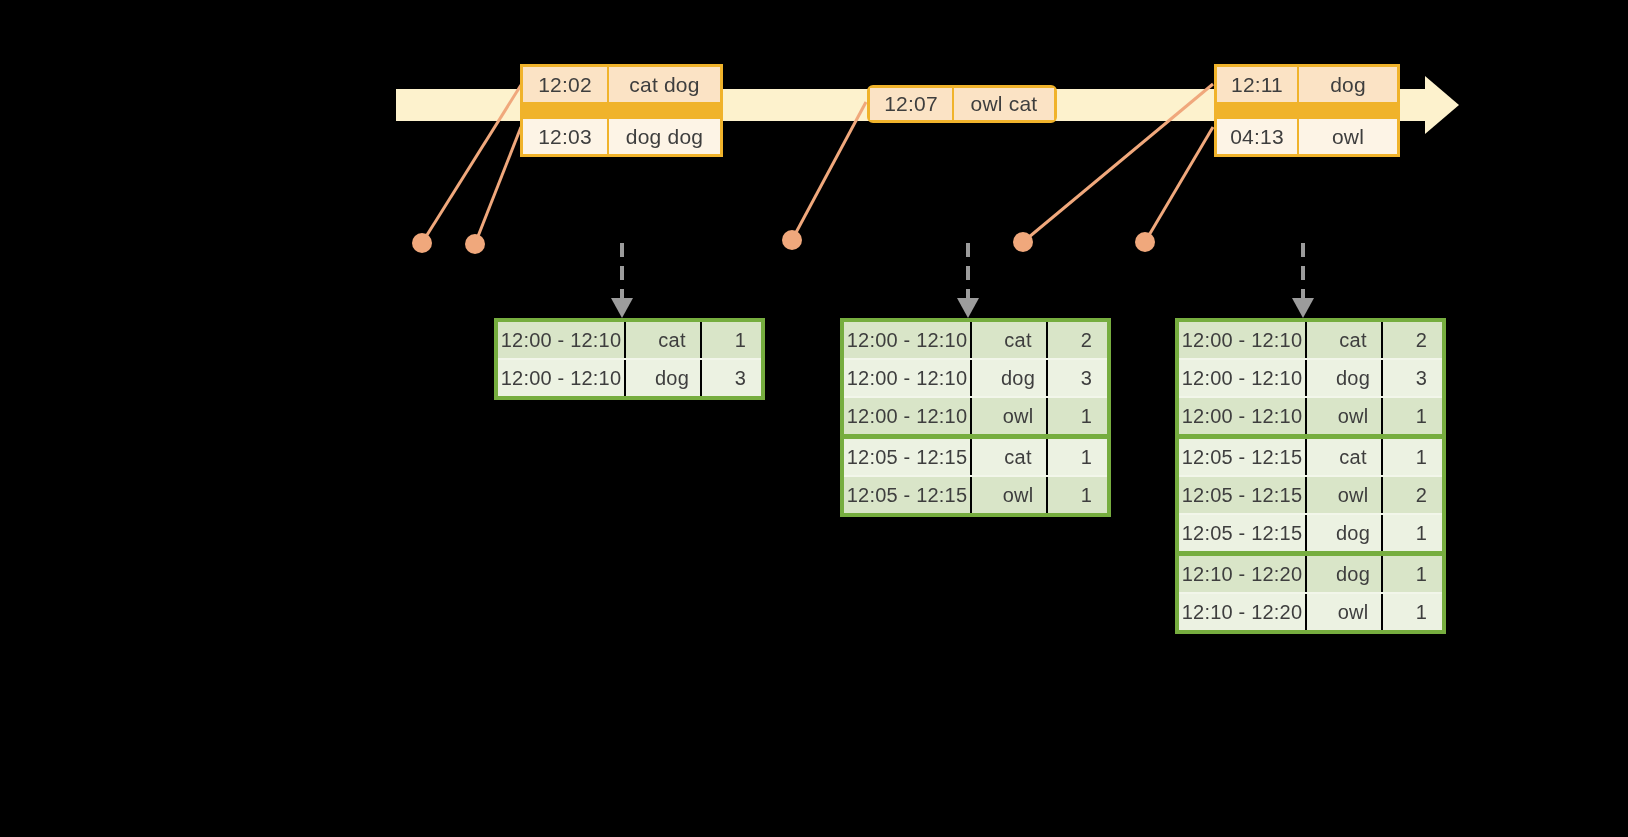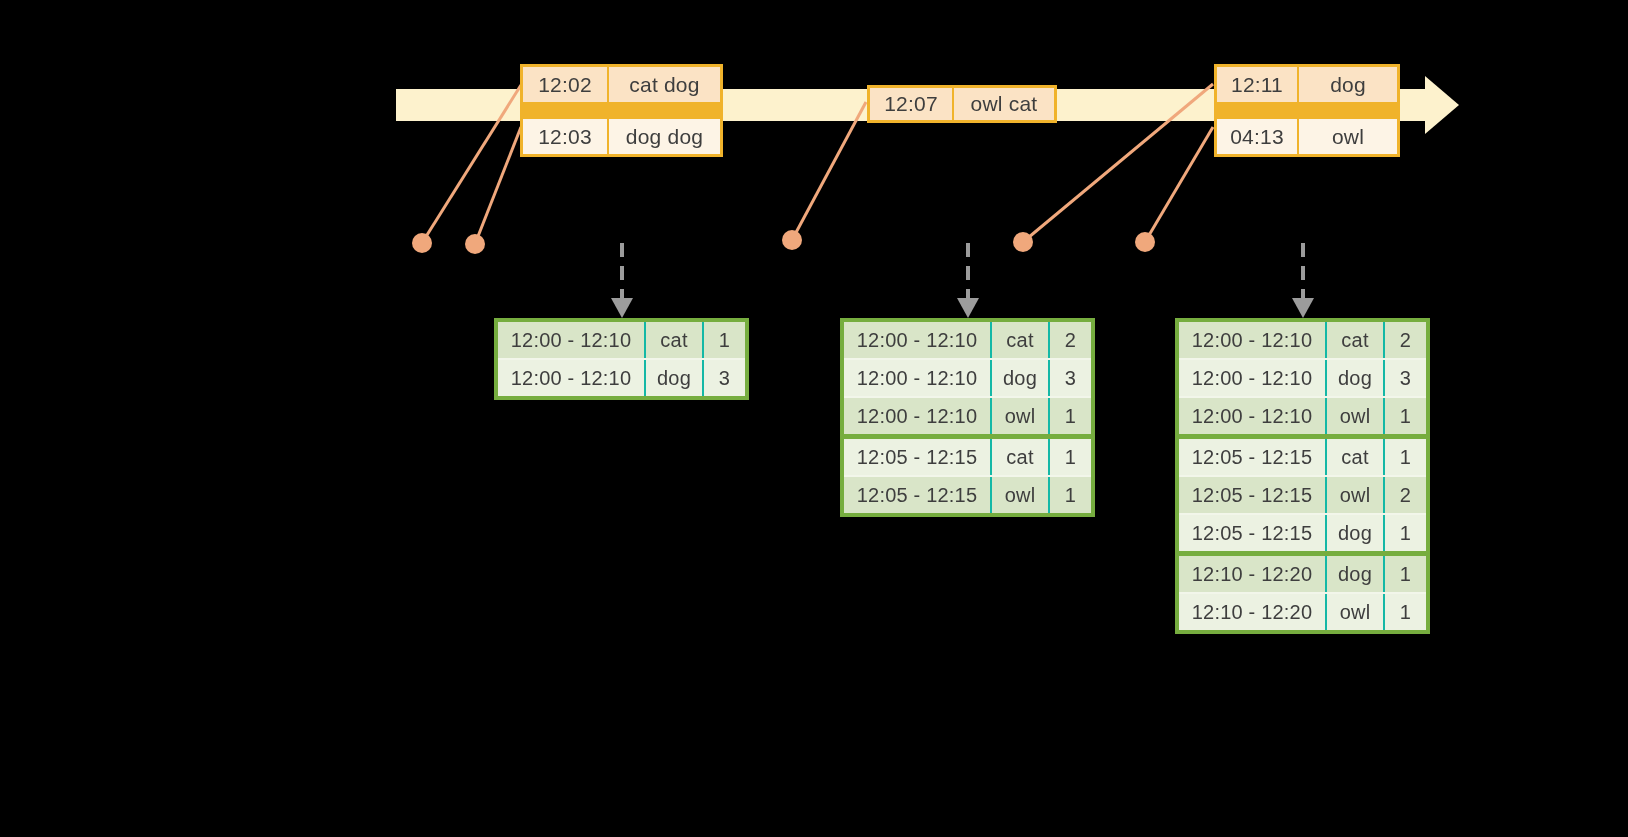--- a/index.html
+++ b/index.html
@@ -19,35 +19,35 @@
   .etable { border:3px solid #f0b32b; background:#f0b32b; }
   .etable .trow { height:35px; }
   .etable .trow + .trow { border-top:2px solid #f0b32b;margin-top:15px; }
   .etable .tcell { font-size:21px; }
   .etable .tcell + .tcell { border-left:2px solid #f0b32b; }
   .etable .trow:nth-child(odd)  { background:#fbe3c5; }
   .etable .trow:nth-child(even) { background:#fdf4e6; }
 
   #e1 { left:520px; top:64px; }
   #e1 .tcell:nth-child(1){ width:84px; }  #e1 .tcell:nth-child(2){ width:111px; }
-  #e2 { left:867px; top:85px; }
+  #e2 { left:867px; top:85px;border-radius:6px; }
   #e2 .trow { height:32px; }
   #e2 .tcell:nth-child(1){ width:82px; }  #e2 .tcell:nth-child(2){ width:100px; }
   #e3 { left:1214px; top:64px; }
   #e3 .tcell:nth-child(1){ width:80px; }  #e3 .tcell:nth-child(2){ width:98px; }
 
   
   .gtable { border:4px solid #76ad3f; background:#f2f6ea; }
   .gtable .trow { height:36px; }
   .gtable .trow + .trow { border-top:2px solid #f2f6ea; }
   .gtable .trow.gstart  { border-top:5px solid #76ad3f; }
-  .gtable .tcell + .tcell { border-left:2px solid #14b8a6; }
+  .gtable .tcell + .tcell { border-left:2px solid #000000;padding-left:18px; }
   .gtable .trow:nth-child(odd)  { background:#d9e5c8; }
   .gtable .trow:nth-child(even) { background:#ecf2e2; }
-  .gtable .tcell:nth-child(1){ width:146px; }
+  .gtable .tcell:nth-child(1){ width:126px; }
   .gtable .tcell:nth-child(2){ width:56px; }
   .gtable .tcell:nth-child(3){ width:41px; }
 
   #r1 { left:494px;  top:318px; }
   #r2 { left:840px;  top:318px; }
   #r3 { left:1175px; top:318px; }
 </style>
 </head>
 <body>
 

